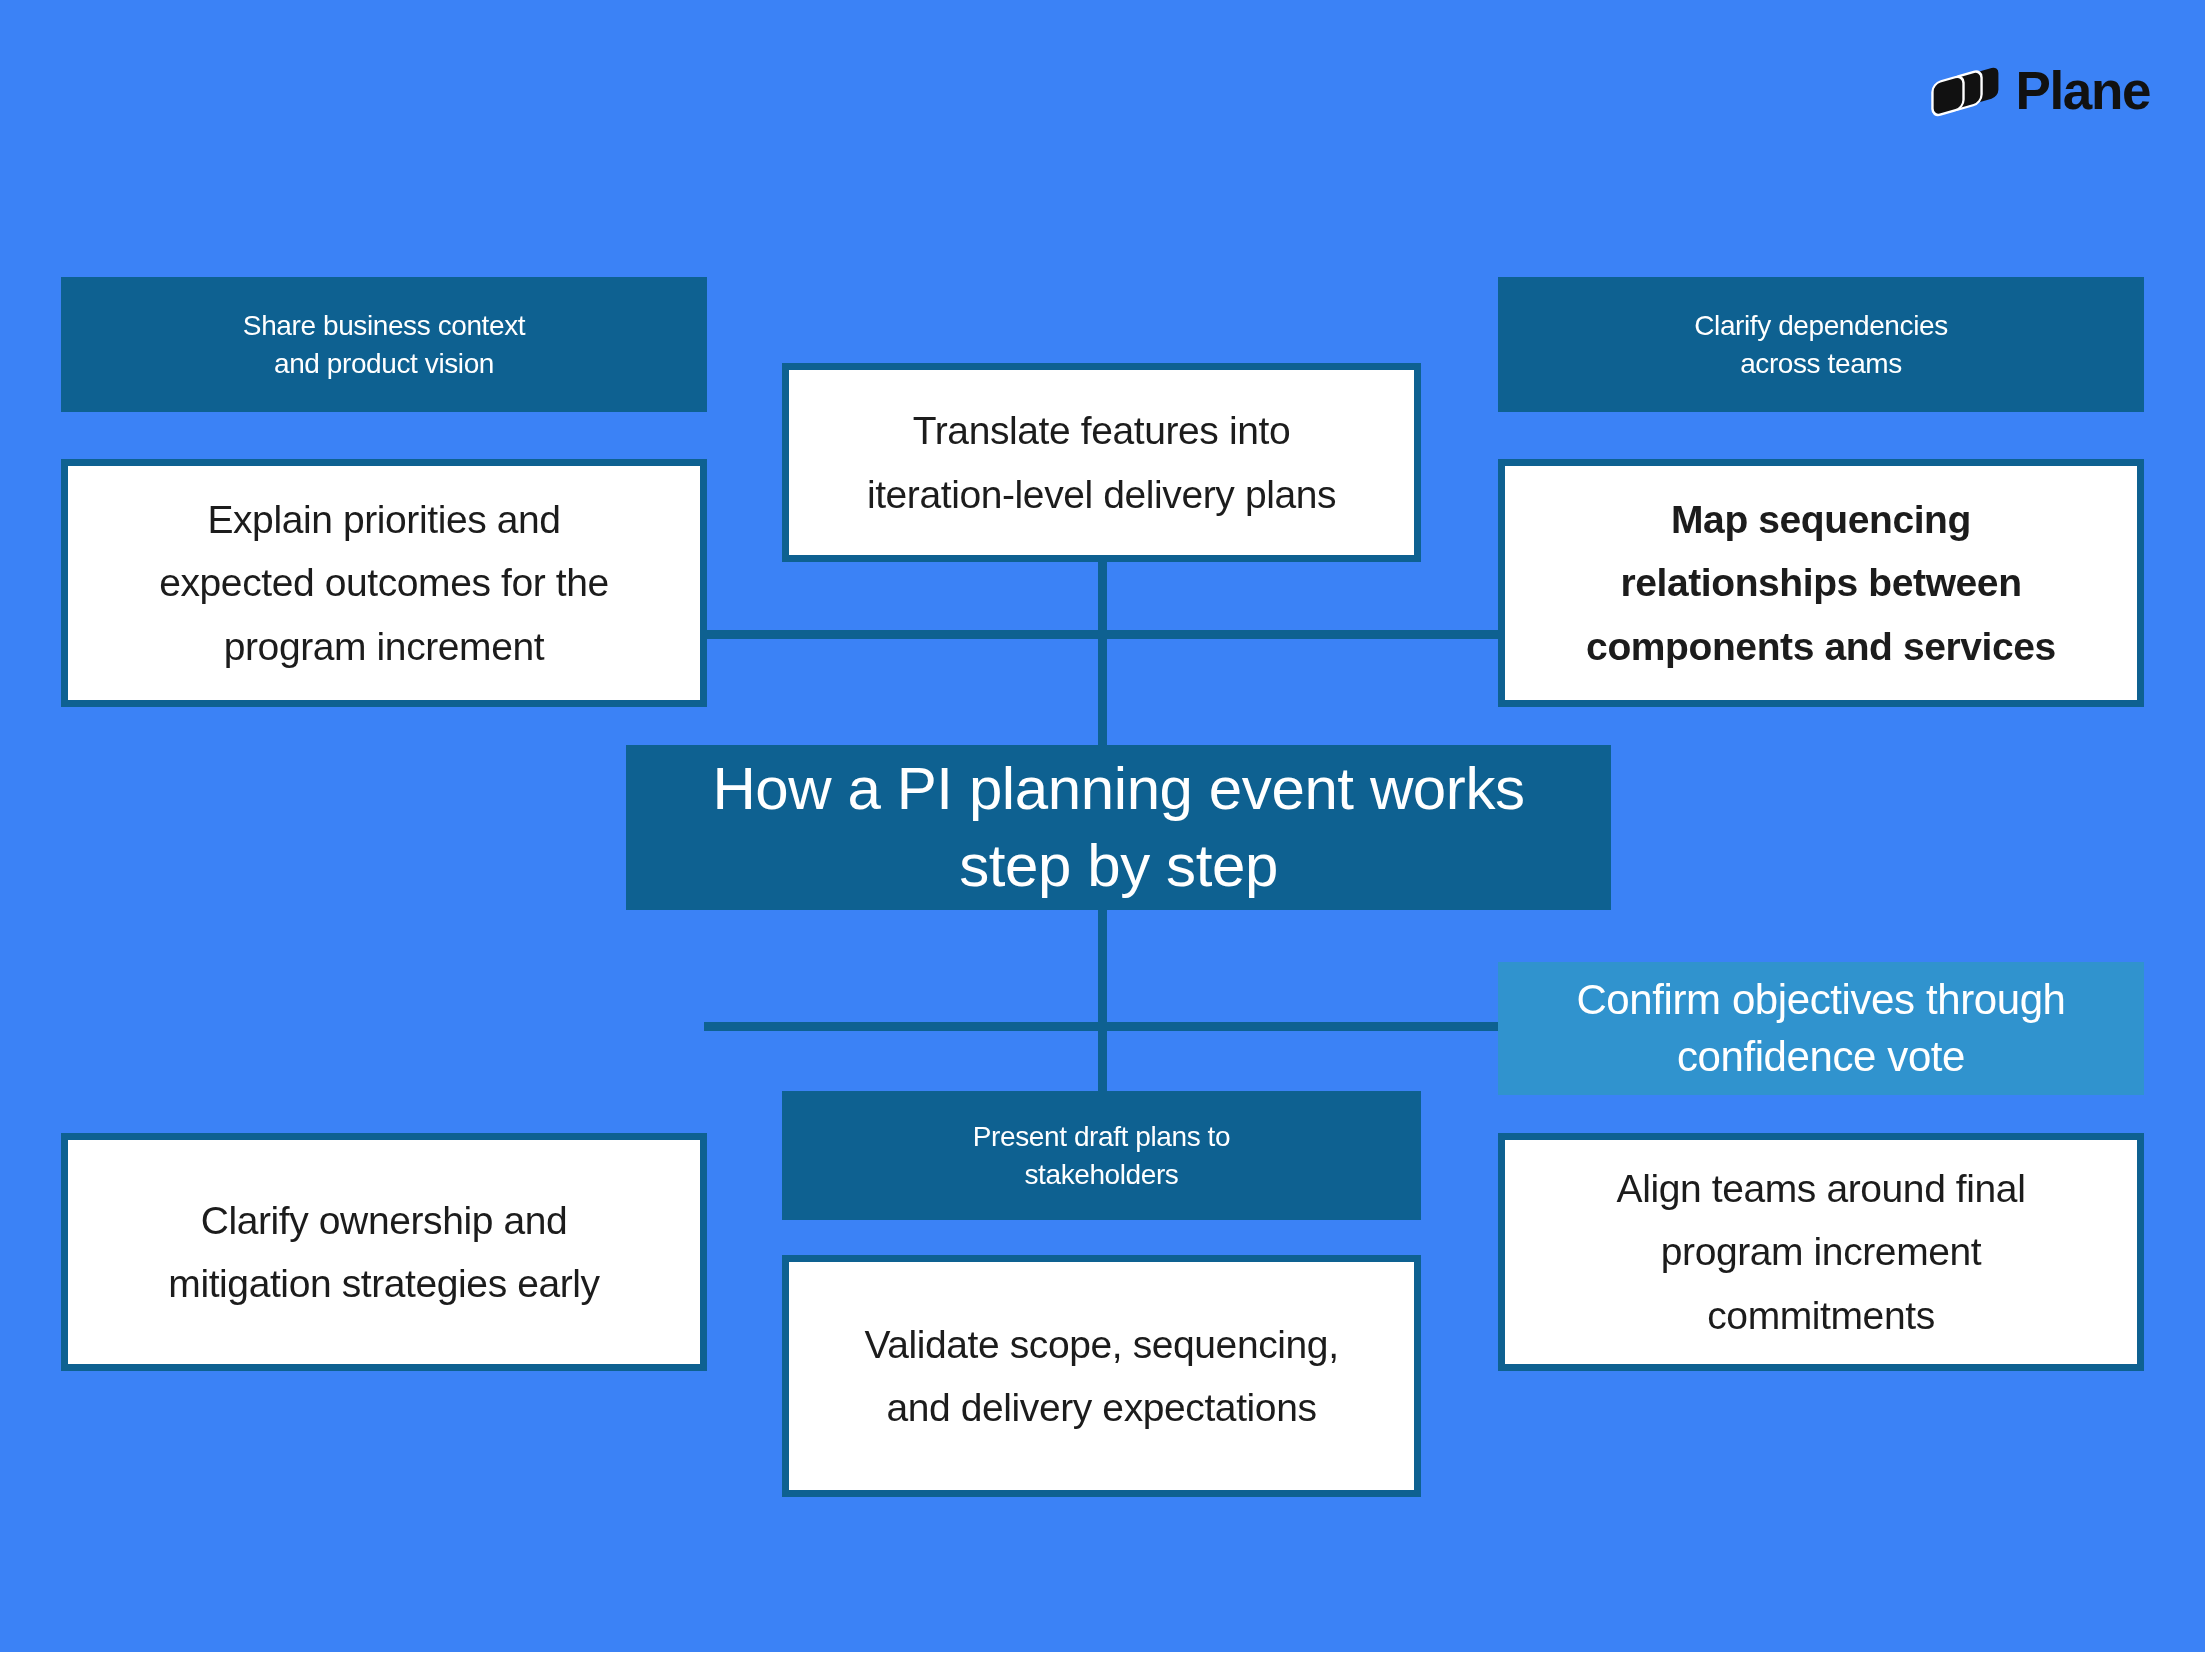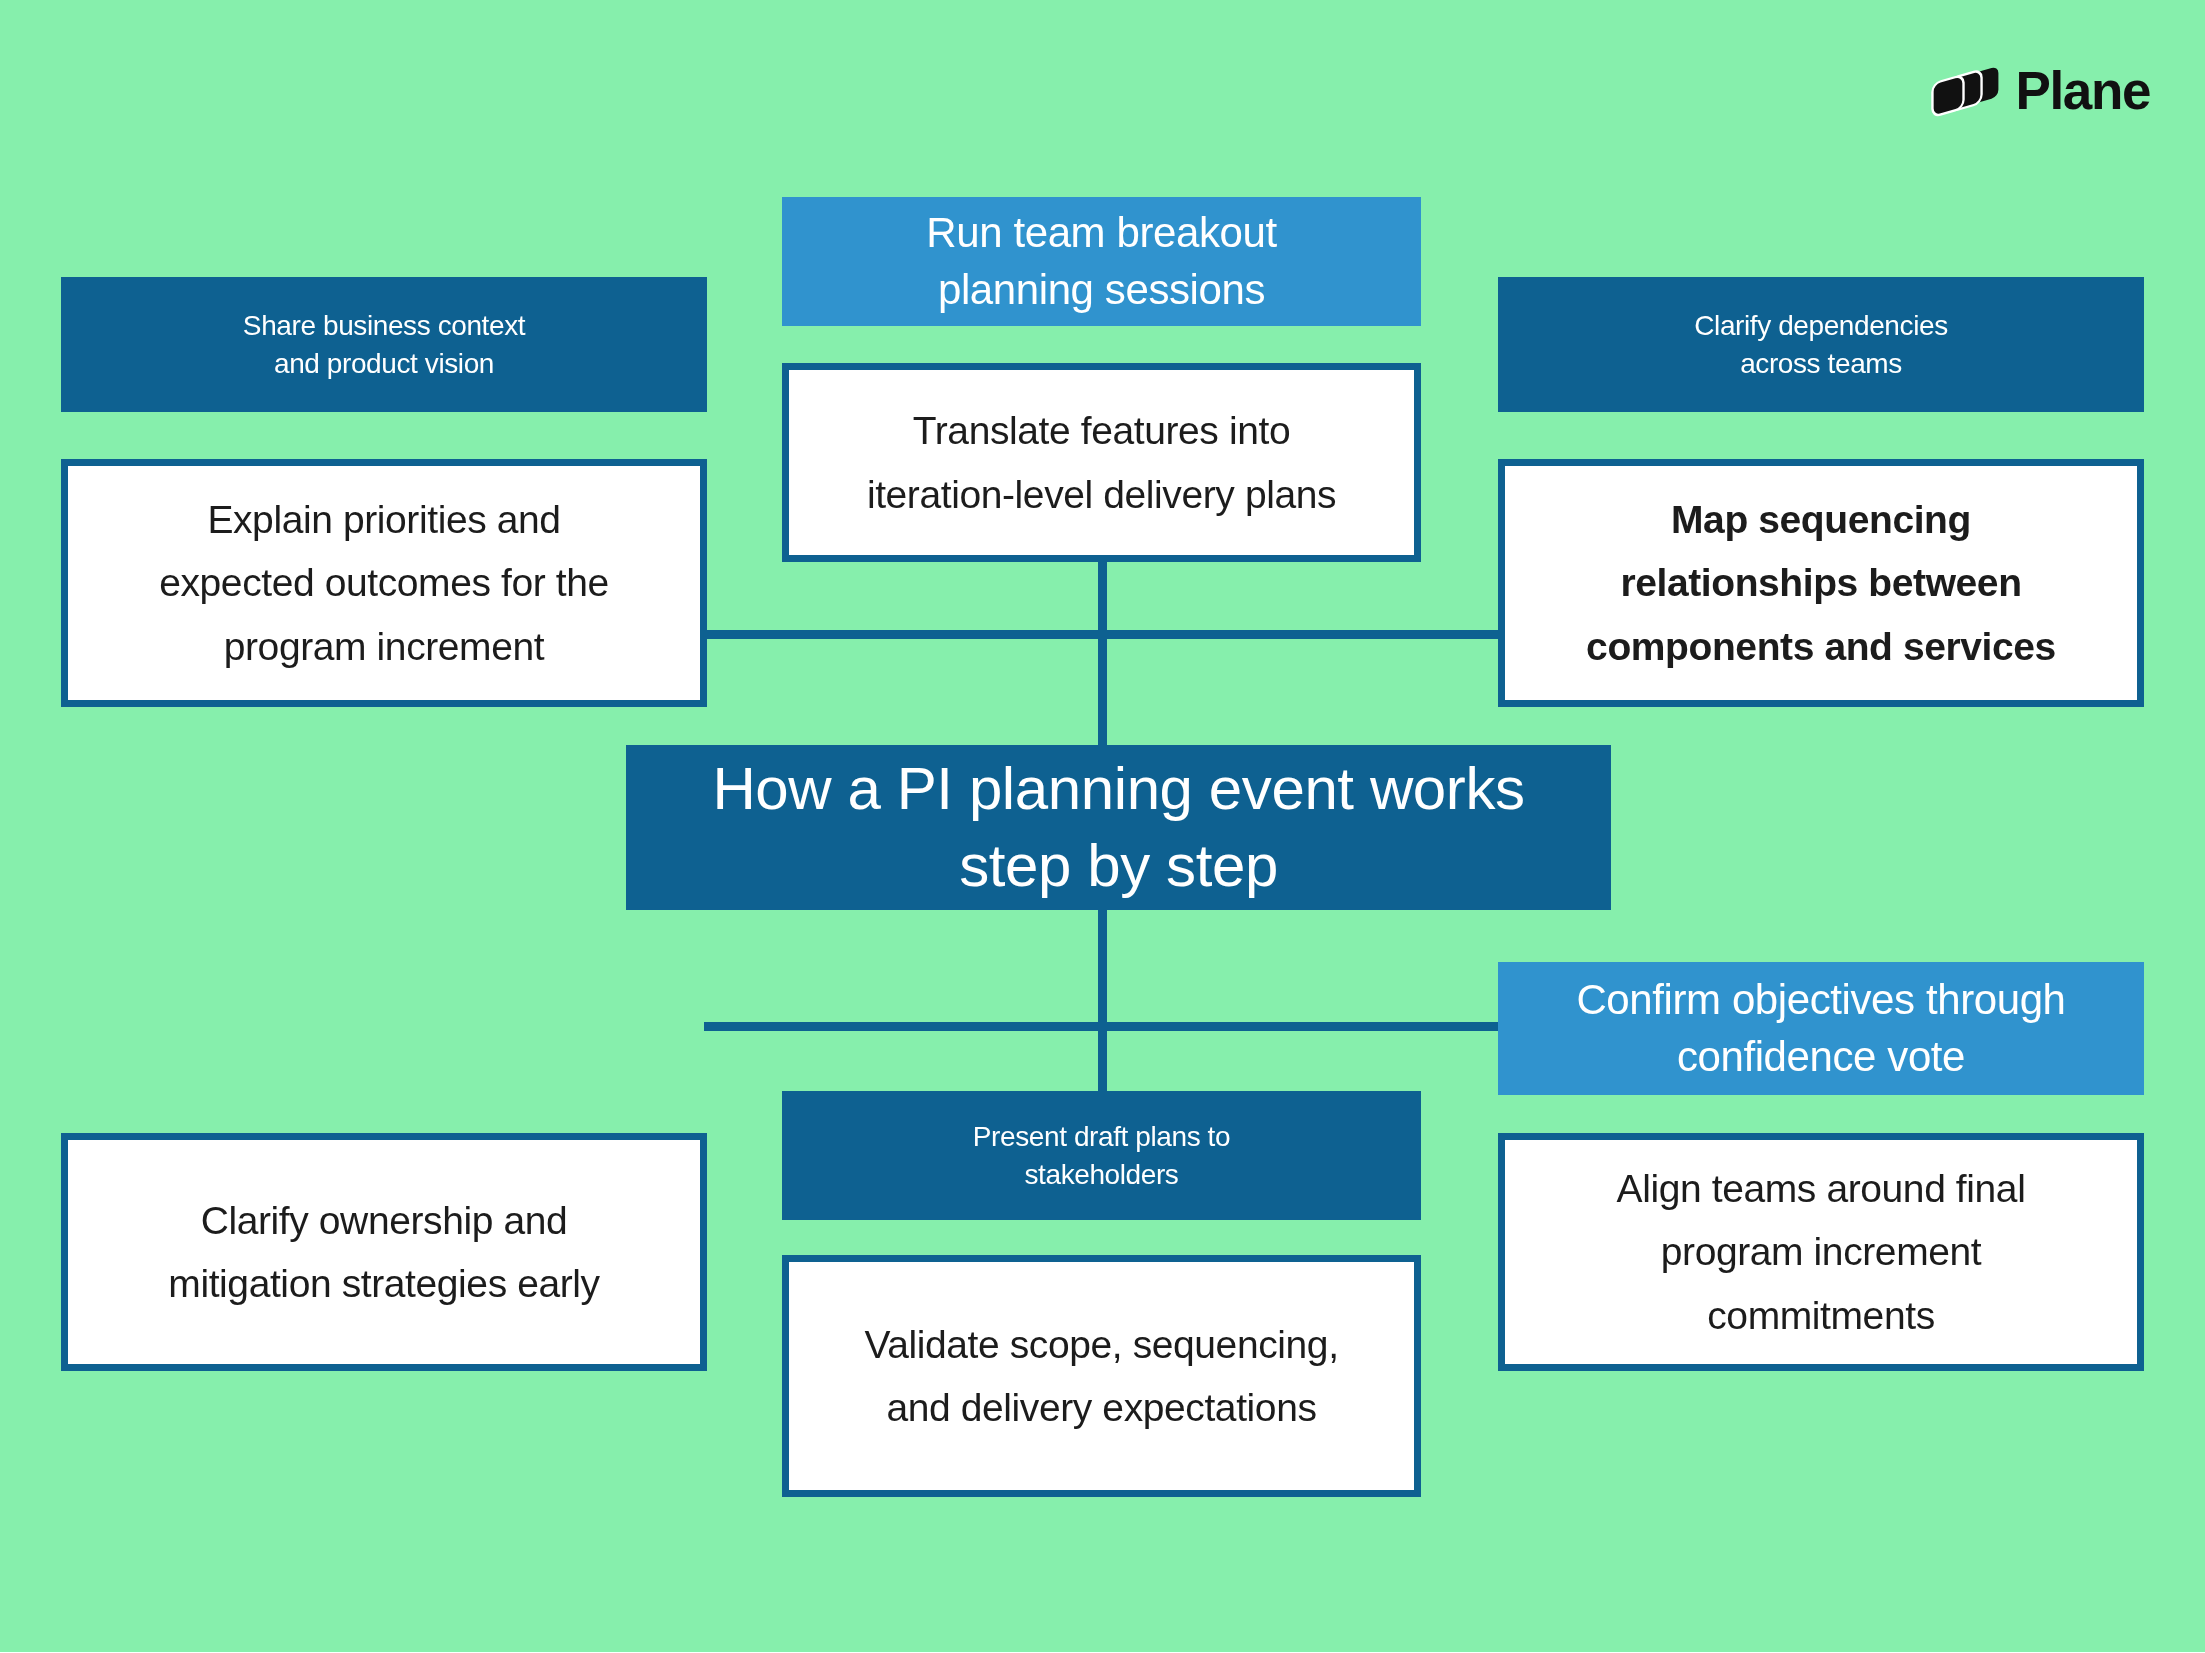--- a/index.html
+++ b/index.html
@@ -4,21 +4,21 @@
 <style>
   :root{
     --dark-blue:#0e6191;
     --light-blue:#3093ce;
     --text-dark:#1c1c1c;
   }
   html,body{margin:0;padding:0;background:#ffffff;}
   .canvas{
     position:relative;
     width:2205px;height:1652px;
-    background:#86efac;
+    background:#3b82f6;
     overflow:hidden;
     font-family:"Liberation Sans", sans-serif;
   }
   
   .line{position:absolute;background:var(--dark-blue);z-index:1;}
   
   .box{
     position:absolute;z-index:2;
     display:flex;align-items:center;justify-content:center;
     text-align:center;white-space:pre-line;
@@ -68,22 +68,20 @@
     <span class="logo-text">Plane</span>
   </div>
 
   <div class="line" style="left:1098px;top:553px;width:9.3px;height:201px;"></div>
   <div class="line" style="left:704px;top:630px;width:800px;height:9.3px;"></div>
   <div class="line" style="left:1098px;top:905px;width:9.3px;height:195px;"></div>
   <div class="line" style="left:704px;top:1022px;width:800px;height:9.3px;"></div>
 
   <div class="box hdr-dark" style="left:61px;top:277px;width:646px;height:135px;">Share business context
 and product vision</div>
-  <div class="box hdr-light" style="left:782px;top:197px;width:639px;height:129px;">Run team breakout
-planning sessions</div>
   <div class="box hdr-dark" style="left:1498px;top:277px;width:646px;height:135px;">Clarify dependencies
 across teams</div>
 
   <div class="box detail" style="left:61px;top:459px;width:646px;height:248px;">Explain priorities and
 expected outcomes for the
 program increment</div>
   <div class="box detail" style="left:782px;top:363px;width:639px;height:199px;">Translate features into
 iteration-level delivery plans</div>
   <div class="box detail" style="left:1498px;top:459px;width:646px;height:248px;font-weight:bold;">Map sequencing
 relationships between

